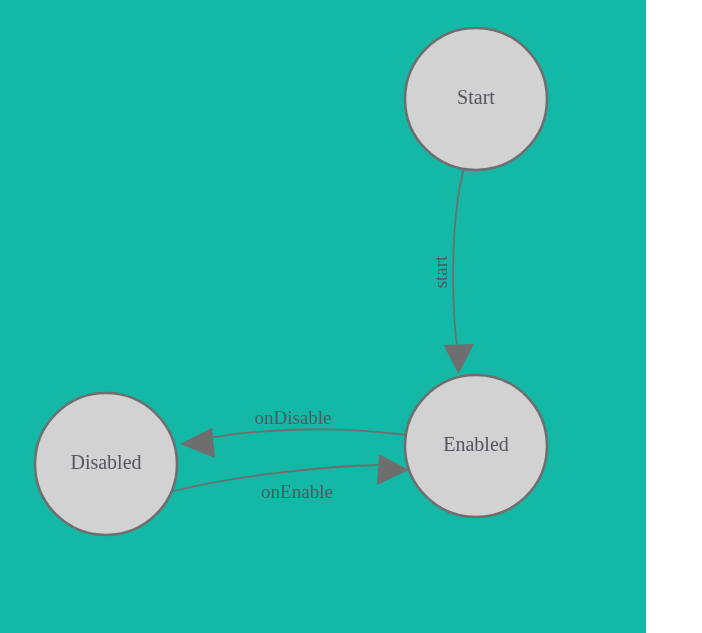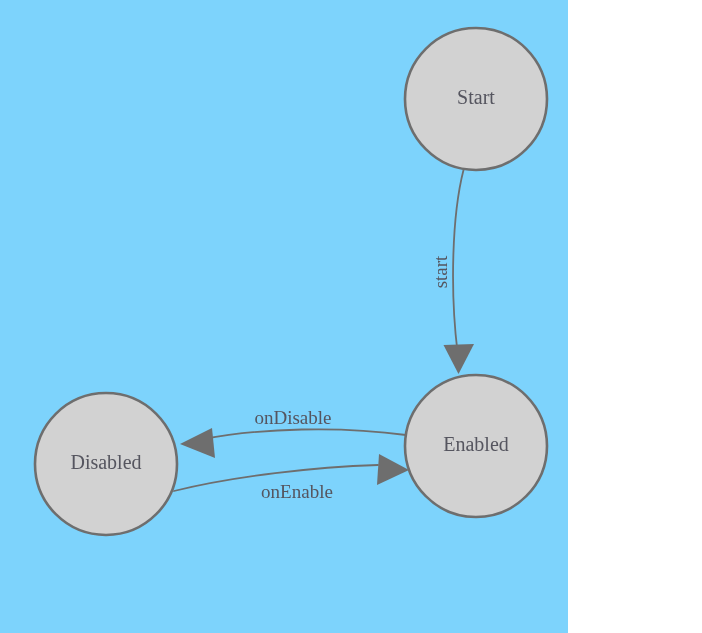--- a/index.html
+++ b/index.html
@@ -6,23 +6,23 @@
   html, body {
     margin: 0;
     padding: 0;
     background: #ffffff;
   }
   body {
     font-family: "Liberation Serif", "DejaVu Serif", serif;
   }
   #diagram-canvas {
     position: relative;
-    width: 568px;
+    width: 646px;
     height: 633px;
-    background: #7dd3fc;
+    background: #14b8a6;
     overflow: hidden;
     text-decoration: underline;
   }
   #diagram-svg {
     position: absolute;
     top: 0;
     left: 0;
     width: 702px;
     height: 633px;
     display: block;

